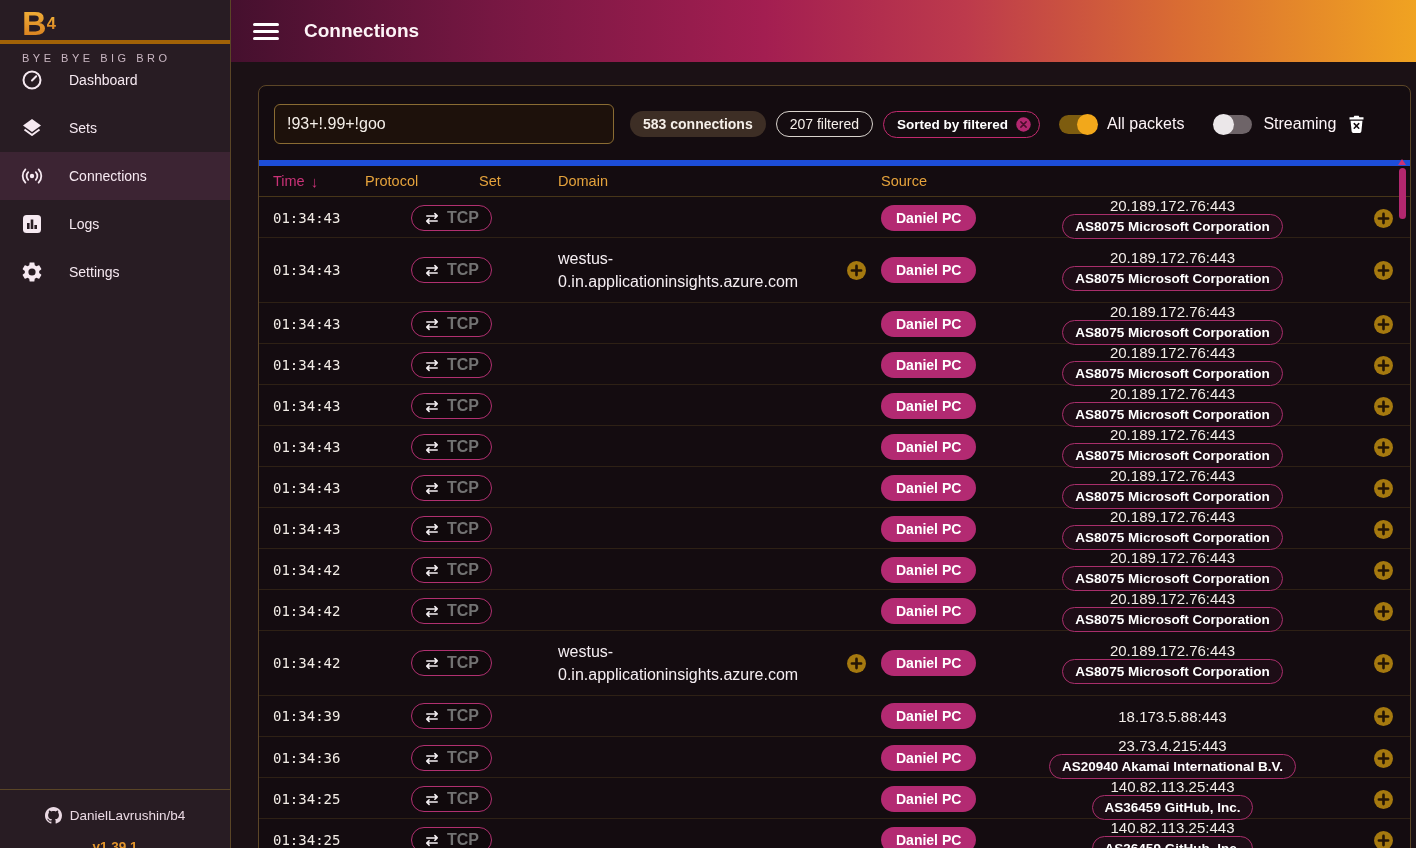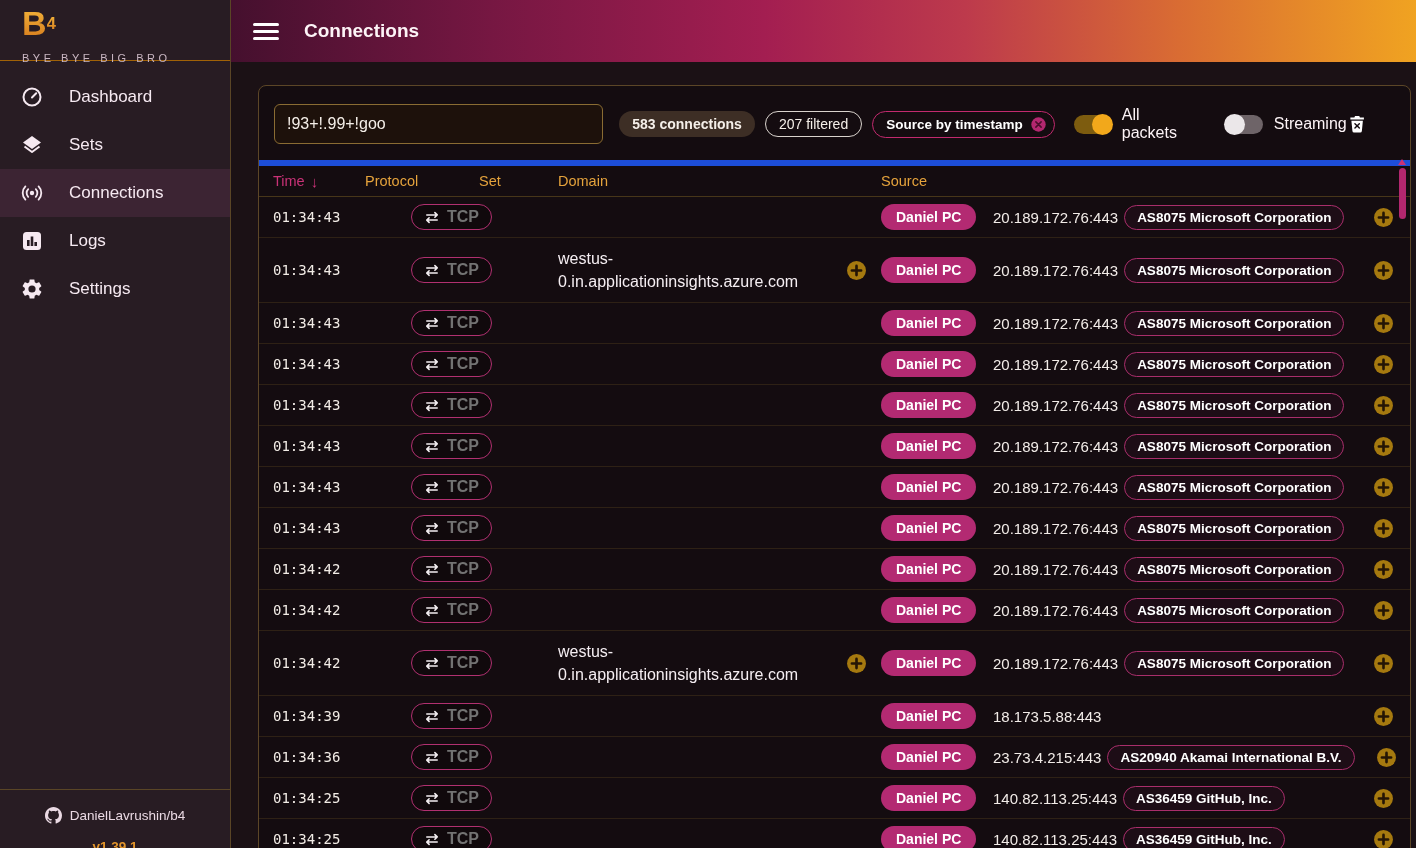--- a/index.html
+++ b/index.html
@@ -3,26 +3,26 @@
 <meta charset="utf-8">
 <style>
   html,body{margin:0;padding:0;overflow:hidden;}
   body{
     width:1416px;height:848px;display:flex;
     font-family:"Liberation Sans",sans-serif;
     background:#1b1115;color:#f3e7ee;
   }
   
   .sidebar{width:230px;flex:0 0 230px;background:#281c23;border-right:1px solid #5a4526;position:relative;overflow:hidden;}
-  .logo-block{height:61px;box-sizing:border-box;padding:6px 5px 0 22px;border-bottom:1px solid #a16207;}
+  .logo-block{height:44px;box-sizing:border-box;padding:6px 5px 0 22px;border-bottom:4px solid #a16207;}
   .logo-letter{font-size:34px;font-weight:bold;background:linear-gradient(180deg,#f6b93d,#d4781b);-webkit-background-clip:text;background-clip:text;color:transparent;line-height:1;}
   .logo-sup{font-size:17px;font-weight:bold;vertical-align:super;background:linear-gradient(180deg,#f6b93d,#d4781b);-webkit-background-clip:text;background-clip:text;color:transparent;}
   .tagline{font-size:11px;letter-spacing:3.5px;color:#c9b6c2;margin-top:12px;}
   .nav{padding-top:12px;}
-  .nav-item{height:48px;display:flex;align-items:center;gap:25px;padding-left:20px;font-size:17px;color:#f6e9f1;cursor:pointer;}
+  .nav-item{height:48px;display:flex;align-items:center;gap:25px;padding-left:20px;font-size:14px;color:#f6e9f1;cursor:pointer;}
   .nav-item.active{background:#3c2433;}
   .nav-icon{width:24px;height:24px;color:#f6e9f1;flex:0 0 24px;}
   .nav-icon svg{width:100%;height:100%;display:block;}
   .side-footer{position:absolute;left:0;right:0;bottom:-6px;border-top:1px solid #5a4526;padding-top:17px;text-align:center;}
   .repo-line{display:inline-flex;align-items:center;gap:8px;color:#ead9e3;font-size:13.5px;cursor:pointer;}
   .gh-icon{width:17px;height:17px;}
   .version{margin-top:11px;color:#e2952b;font-size:13.5px;font-weight:bold;}
   
   .main{flex:1;display:flex;flex-direction:column;min-width:0;}
   .appbar{height:62px;flex:0 0 62px;display:flex;align-items:center;gap:25px;padding-left:22px;
@@ -57,21 +57,21 @@
   .sort-arrow{font-size:15px;}
   .t-body{overflow:hidden;}
   .t-row{height:41px;border-bottom:1px solid #2e2115;}
   .t-row.tall{height:65px;}
   .cell-time{font-family:"DejaVu Sans Mono",monospace;font-size:14px;color:#f2ece6;}
   .proto-pill{display:inline-flex;align-items:center;gap:7px;border:1.5px solid #b13070;border-radius:15px;padding:3px 12px;color:#737373;font-weight:bold;font-size:16px;width:fit-content;background:rgba(10,4,8,.4);margin-left:46px;}
   .proto-pill svg{width:16px;height:13px;display:block;}
   .cell-domain{display:flex;justify-content:space-between;align-items:center;padding-right:14px;color:#f5eef2;font-size:16px;line-height:1.45;}
   .domain-text{max-width:262px;overflow-wrap:anywhere;}
   .src-badge{background:#b32a72;color:#fff;font-weight:bold;font-size:14px;border-radius:14px;padding:5px 15px;width:fit-content;white-space:nowrap;}
-  .cell-dest{display:flex;align-items:center;gap:6px;color:#f2ece8;font-size:15px;}
+  .cell-dest{display:flex;align-items:center;gap:0;color:#f2ece8;font-size:15px;flex-direction:column;}
   .as-pill{border:1.5px solid #a92e6b;border-radius:15px;padding:4px 12px;font-weight:bold;font-size:13.5px;color:#fff;background:#1d0d16;white-space:nowrap;}
   .plus-btn{width:21px;height:21px;cursor:pointer;flex:0 0 21px;}
   .plus-btn svg{width:100%;height:100%;display:block;}
   .cell-rowplus{display:flex;justify-content:flex-end;padding-right:2px;}
   
   .vscroll{position:absolute;top:73px;bottom:0;right:3px;width:9px;}
   .vs-up{position:absolute;top:0;left:0;width:0;height:0;border-left:4.5px solid transparent;border-right:4.5px solid transparent;border-bottom:6px solid #c93277;cursor:pointer;}
   .vs-thumb{position:absolute;top:9px;left:1px;width:7px;height:51px;border-radius:4px;background:#b3276f;cursor:grab;}
 </style>
 </head>
@@ -156,21 +156,21 @@
   </div>
 
   <div class="content">
     <div class="card">
 
       <div class="toolbar">
         <input class="search-input" type="text" value="!93+!.99+!goo" style="">
         <span class="badge-solid">583 connections</span>
         <span class="badge-outline">207 filtered</span>
         <span class="sort-chip">
-          <span>Source by timestamp</span>
+          <span>Sorted by filtered</span>
           <svg class="chip-close" viewBox="0 0 20 20">
               <circle cx="10" cy="10" r="8.5" fill="#b3276f"></circle>
               <path d="m6.9 6.9 6.2 6.2M13.1 6.9l-6.2 6.2" stroke="#4c0e2c" stroke-width="1.8" stroke-linecap="round"></path>
             </svg>
         </span>
         <span class="toggle-group">
           <span class="toggle on">
               <span class="knob"></span>
             </span>
           <span class="toggle-label">All packets</span>

